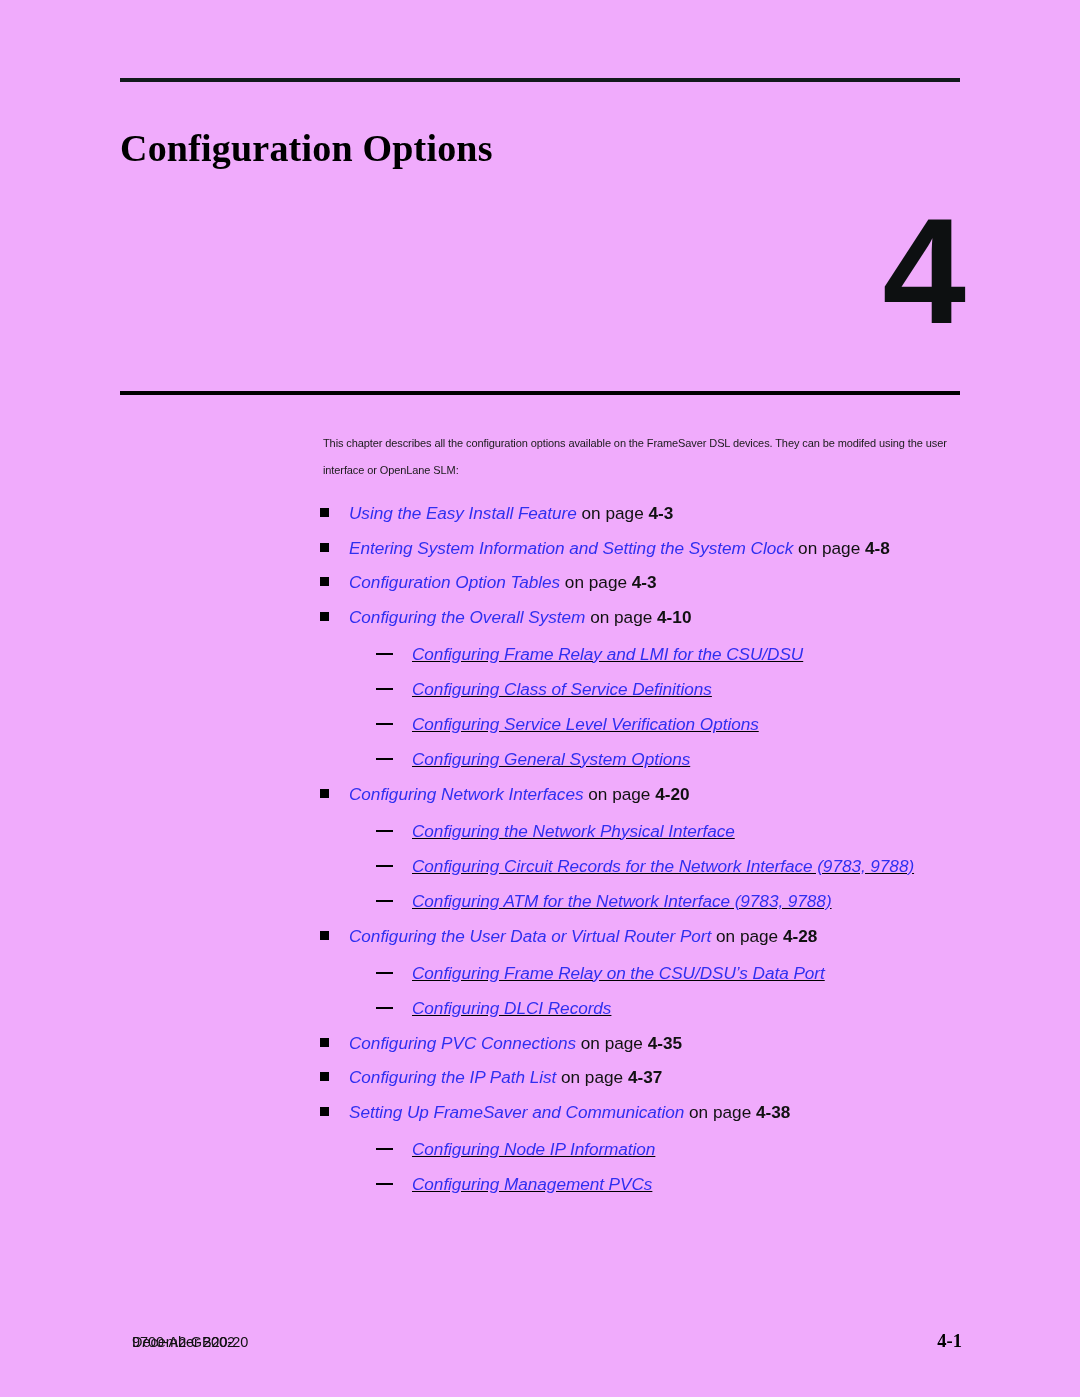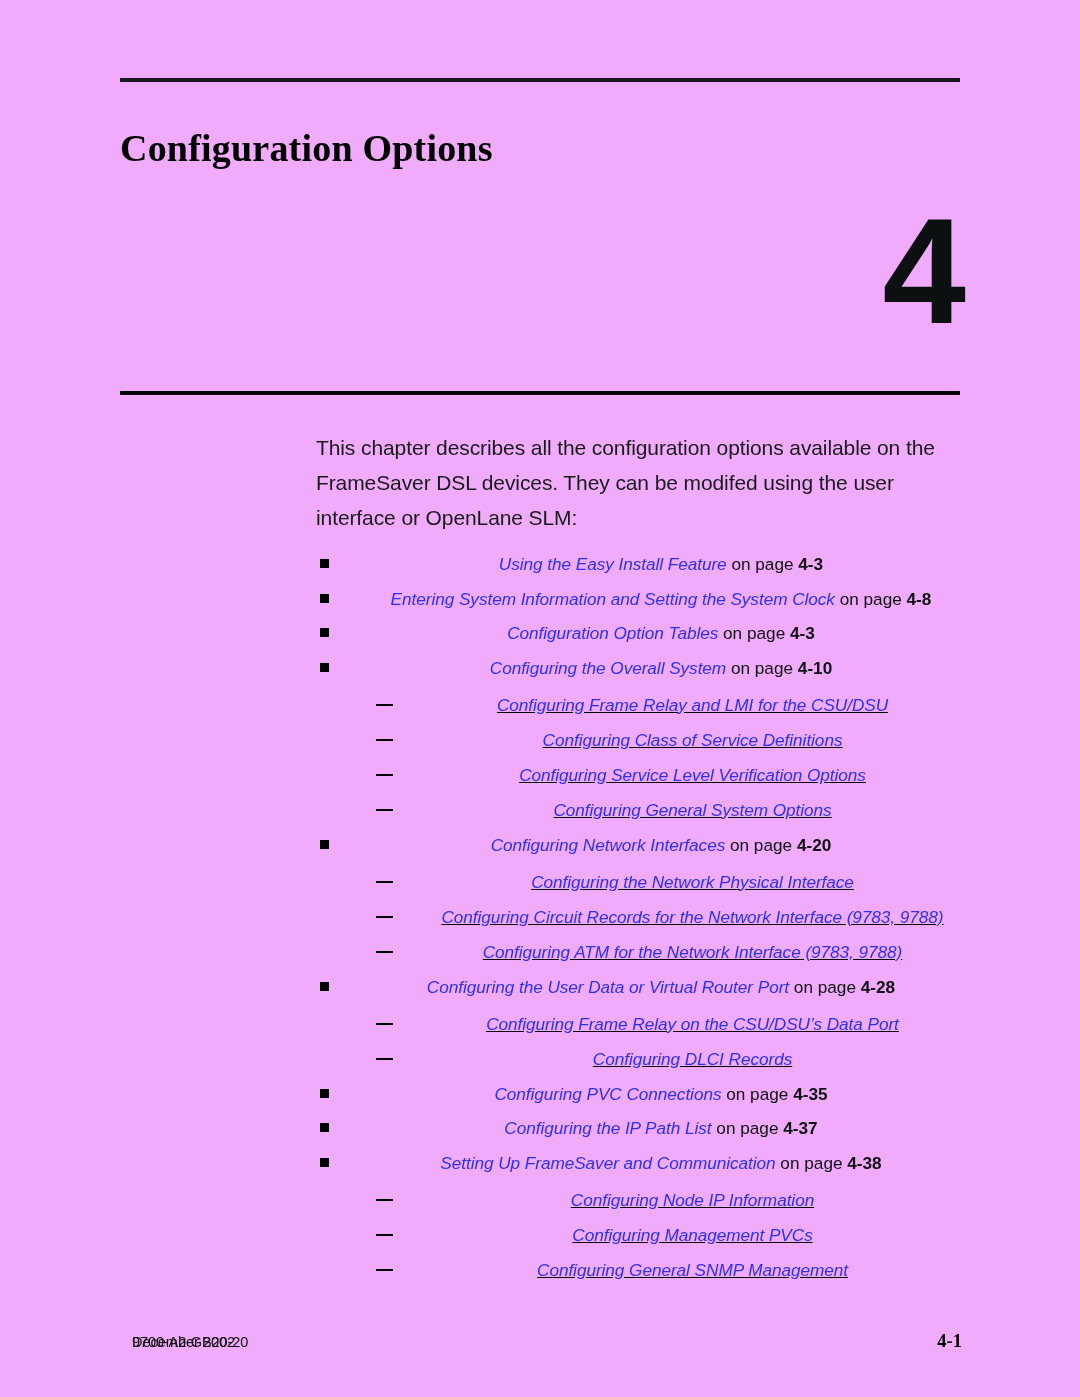--- a/index.html
+++ b/index.html
@@ -56,32 +56,31 @@
   }
 
   
   .body-area {
     position: absolute;
     left: 315px;
     top: 430px;
     width: 660px;
   }
   .intro {
-    font-size: 21px;
-    line-height: 35px;
+    font-size: 11px;
+    line-height: 27px;
     color: #1a1a1a;
-    margin: 0 0 17px 1px;
+    margin: 0 0 17px 8px;
     letter-spacing: -0.1px;
   }
 
   ul.toc {
     list-style: none;
     margin: 2px;
     padding: 0;
-    text-align: center;
   }
   li.toc-l1 {
     position: relative;
     padding-left: 32px;
     margin-bottom: 10.5px;
     font-size: 17.2px;
     line-height: 24px;
   }
   li.toc-l1 > .sq {
     position: absolute;
@@ -197,21 +196,20 @@
           </ul></li>
         <li class="toc-l1"><span class="sq"></span><span class="lnk">Configuring the User Data or Virtual Router Port</span><span class="tail"> on page </span><span class="pg">4-28</span><ul class="sub">
             <li class="toc-l2"><span class="dash"></span><span class="lnk">Configuring Frame Relay on the CSU/DSU’s Data Port</span></li>
             <li class="toc-l2"><span class="dash"></span><span class="lnk">Configuring DLCI Records</span></li>
           </ul></li>
         <li class="toc-l1"><span class="sq"></span><span class="lnk">Configuring PVC Connections</span><span class="tail"> on page </span><span class="pg">4-35</span></li>
         <li class="toc-l1"><span class="sq"></span><span class="lnk">Configuring the IP Path List</span><span class="tail"> on page </span><span class="pg">4-37</span></li>
         <li class="toc-l1"><span class="sq"></span><span class="lnk">Setting Up FrameSaver and Communication</span><span class="tail"> on page </span><span class="pg">4-38</span><ul class="sub">
             <li class="toc-l2"><span class="dash"></span><span class="lnk">Configuring Node IP Information</span></li>
             <li class="toc-l2"><span class="dash"></span><span class="lnk">Configuring Management PVCs</span></li>
-            <li class="toc-l2"><span class="dash"></span><span class="lnk">Configuring General SNMP Management</span></li>
           </ul></li>
       </ul>
 
   </div>
 
   <div class="footer">
     <span class="f-left">9700-A2-GB20-20</span>
     <span class="f-center">December 2002</span>
     <span class="f-right">4-1</span>
   </div>

